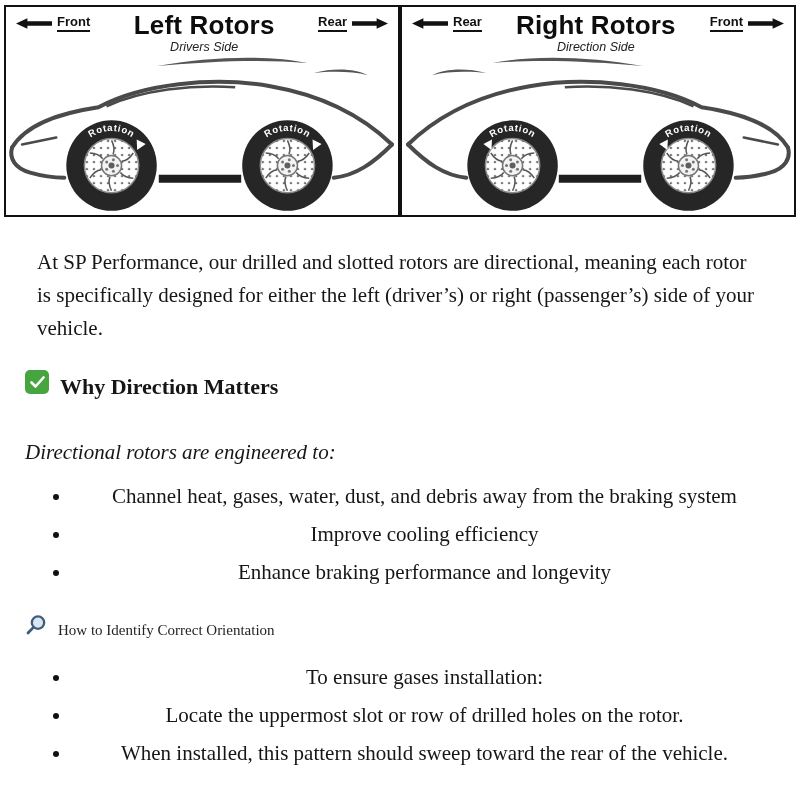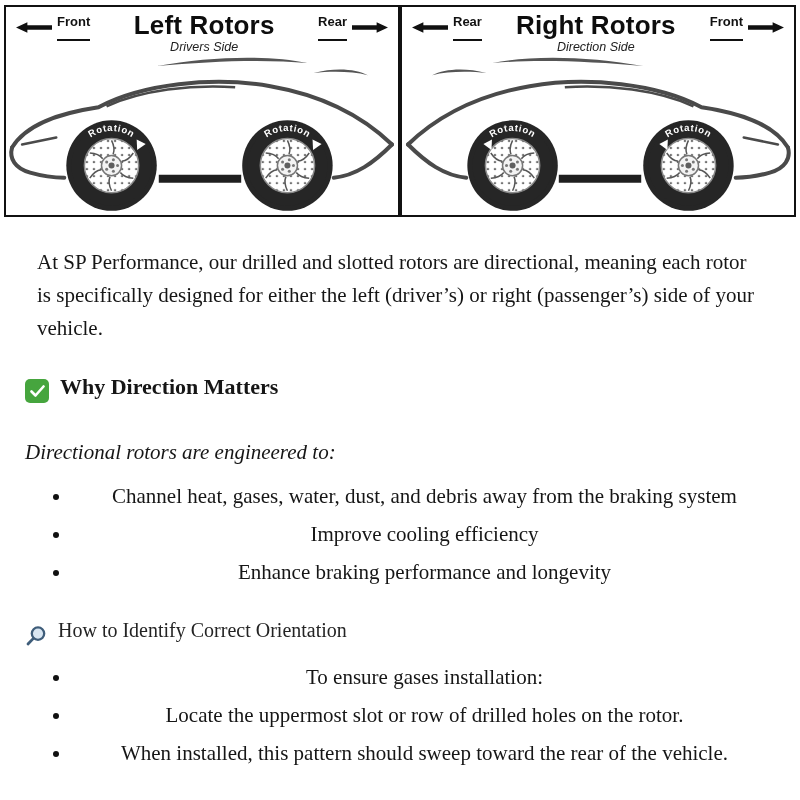--- a/index.html
+++ b/index.html
@@ -3,31 +3,31 @@
 <meta charset="utf-8">
 <style>
   html,body{margin:0;padding:0;background:#fff;width:800px;height:800px;overflow:hidden;
     font-family:"Liberation Serif", serif;color:#161616;}
   
   .diagram{display:flex;margin:5px 4px 0 4px;}
   .panel{flex:1;border:2px solid #111;background:#fff;min-width:0;}
   .panel-header{display:flex;align-items:flex-start;justify-content:space-between;
     padding:5px 10px 0 10px;font-family:"Liberation Sans", sans-serif;}
   .arrow-group{display:flex;align-items:center;gap:5px;margin-top:2px;}
-  .arrow-label{font-size:13px;font-weight:bold;border-bottom:2.5px solid #111;padding-bottom:10px;color:#111;}
+  .arrow-label{font-size:13px;font-weight:bold;border-bottom:2.5px solid #111;padding-bottom:1px;color:#111;}
   .panel-titles{flex:1;text-align:center;line-height:1;}
   .panel-title{font-size:26px;font-weight:800;letter-spacing:.2px;color:#0d0d0d;}
   .panel-subtitle{font-size:12.5px;font-weight:normal;font-style:italic;color:#222;margin-top:3px;}
   .car-svg{display:block;width:100%;height:auto;margin-top:-4px;}
   .rot-text{fill:#fff;font-family:"Liberation Sans", sans-serif;font-size:9.5px;font-weight:bold;letter-spacing:.7px;}
   
   .article{padding:17px 26px 0 25px;font-size:21px;line-height:33px;}
   .intro{margin:12px;}
-  .sec-heading{display:flex;align-items:flex-end;gap:11px;margin-top:25px;font-size:22px;font-weight:bold;}
-  .sec-heading.light{font-weight:400;font-size:20px;color:#242424;}
+  .sec-heading{display:flex;align-items:flex-start;gap:11px;margin-top:25px;font-size:22px;font-weight:bold;}
+  .sec-heading.light{font-weight:400;font-size:15px;color:#242424;}
   .lead{margin:33px 0 0 0;font-style:italic;}
   ul{margin:11px 0 0 0;padding-left:47px;text-align:center;}
   li{padding-left:3px;margin-bottom:5px;}
   li::marker{color:#111;}
   .check-icon{display:inline-flex;align-items:center;justify-content:center;width:24px;height:24px;
     border-radius:5px;background:var(--check-green,#4aa83d);flex:0 0 auto;}
   .magnifier-icon{flex:0 0 auto;display:inline-block;}
   .magnifier-icon circle{stroke:var(--magnifier-color,#3f5d7a);}
   .magnifier-icon line{stroke:var(--magnifier-color,#3f5d7a);}
 </style>

